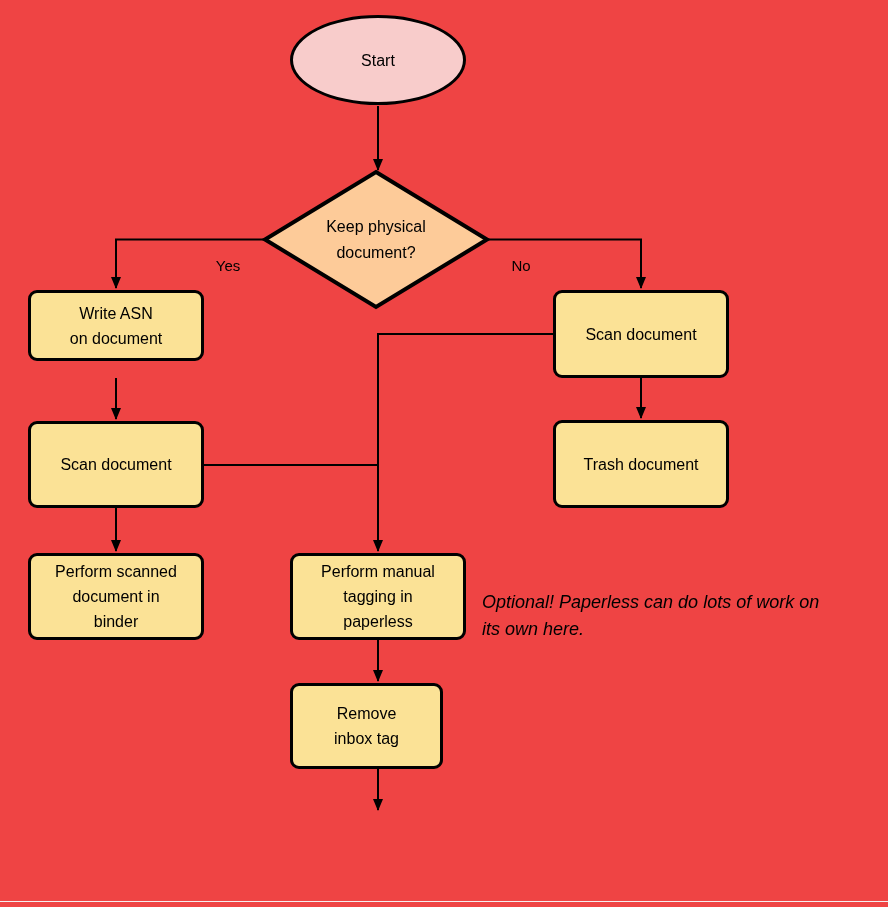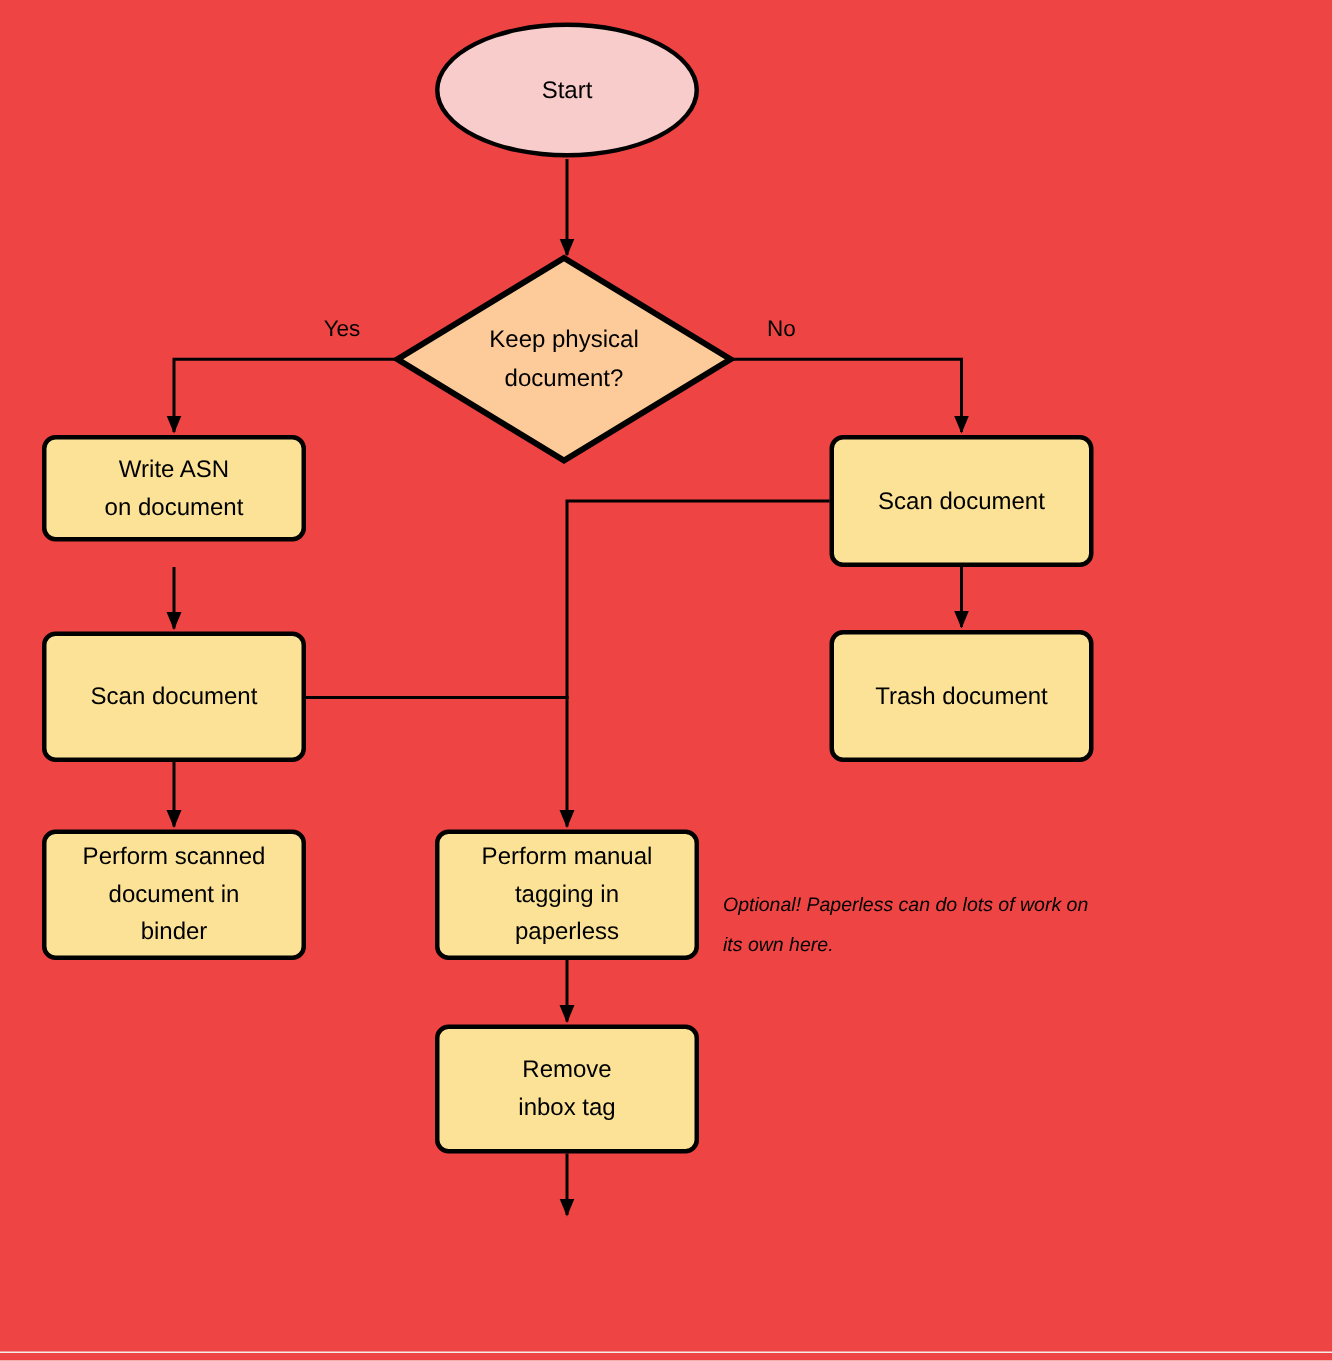--- a/index.html
+++ b/index.html
@@ -70,29 +70,30 @@
     text-align: center;
     font-size: 16px;
     line-height: 26px;
     white-space: pre-line;
   }
   .edge-label {
     position: absolute;
     font-size: 15px;
     text-align: center;
     width: 50px;
+    margin-top: 46px;
   }
   .edge-label-yes { left: 203px; top: 211px; }
   .edge-label-no  { left: 496px; top: 211px; }
   .note {
     position: absolute;
     left: 482px;
     top: 589px;
     width: 404px;
-    font-size: 13px;
+    font-size: 18px;
     font-style: italic;
     line-height: 27px;
     white-space: pre-line;
   }
   .bottom-hairline {
     position: absolute;
     left: 0;
     top: 901px;
     width: 888px;
     height: 1px;
@@ -169,21 +170,21 @@
 
   <div class="node process" style="left:290px; top:553px; width:176px; height:87px;">
     <span class="node-label">Perform manual
 tagging in
 paperless</span>
   </div>
 
   <div class="note">Optional! Paperless can do lots of work on
 its own here.</div>
 
-  <div class="node process" style="left:290px; top:683px; width:176px; height:86px;">
+  <div class="node process" style="left:290px; top:683px; width:153px; height:86px;">
     <span class="node-label">Remove
 inbox tag</span>
   </div>
 
 
   <div class="bottom-hairline"></div>
 
 </div>
 
 </body></html>

